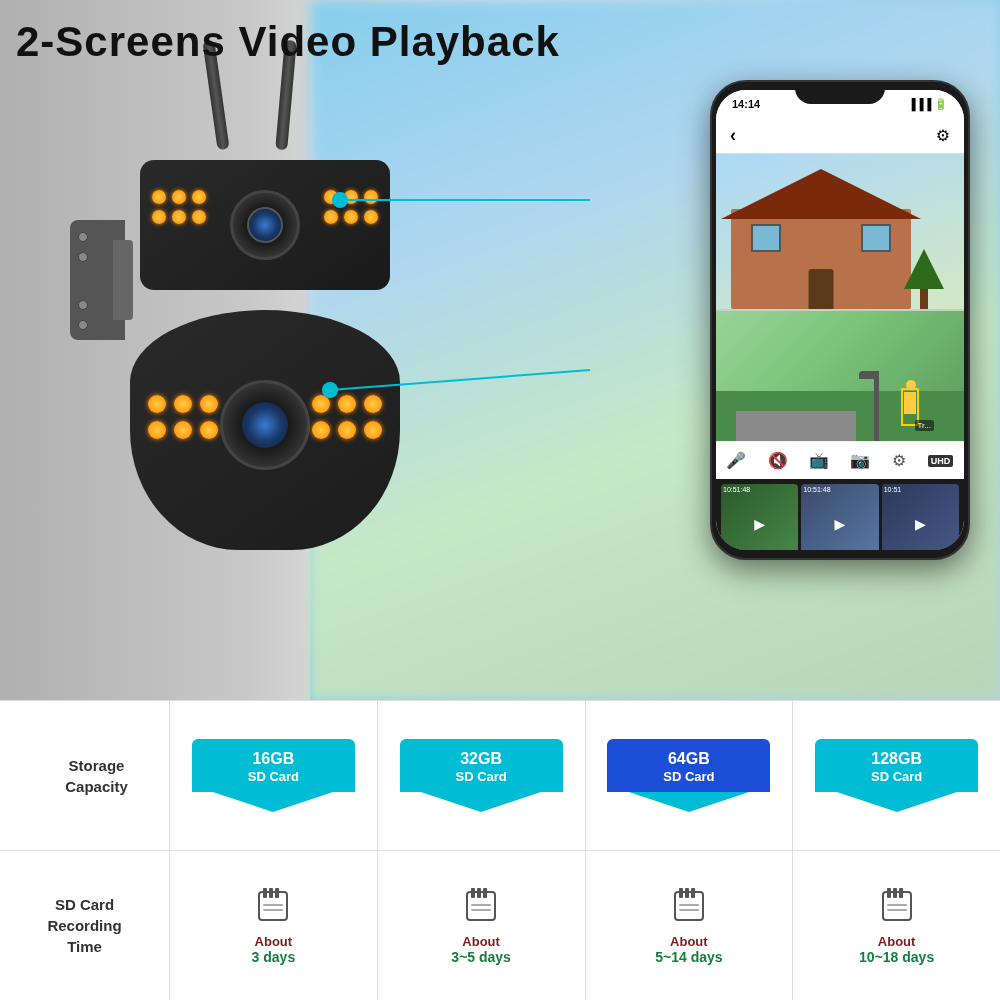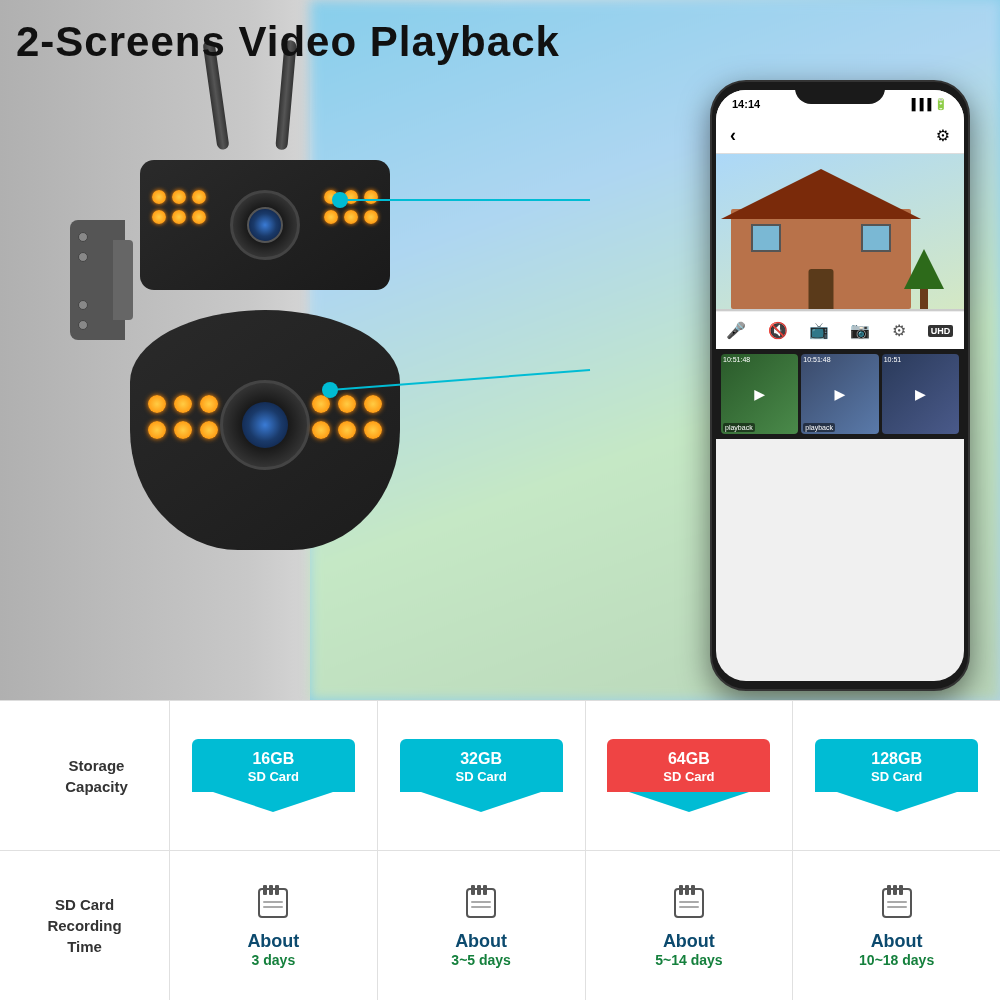--- a/index.html
+++ b/index.html
@@ -225,21 +225,21 @@
       z-index: 6;
       pointer-events: none;
     }
 
     
     .phone-container {
       position: absolute;
       right: 30px;
       top: 80px;
       width: 260px;
-      height: 611px;
+      height: 480px;
       z-index: 7;
     }
 
     .phone-body {
       width: 100%;
       height: 100%;
       background: #1a1a1a;
       border-radius: 36px;
       border: 2px solid #333;
       overflow: hidden;
@@ -452,22 +452,22 @@
     }
 
     
     .sd-icon {
       font-size: 32px;
       color: #555;
       margin-bottom: 4px;
     }
 
     .recording-text {
-      font-size: 18px;
-      color: #0c4a6e;
+      font-size: 13px;
+      color: #7f1d1d;
       text-align: center;
       font-weight: 600;
     }
     .recording-days {
       font-size: 14px;
       color: #15803d;
       font-weight: 600;
     }
 
     
@@ -597,20 +597,36 @@
           </div>
 
           <div style="position:absolute;bottom:0;right:20px;">
             <div style="width:0;height:0;border-left:20px solid transparent;border-right:20px solid transparent;border-bottom:40px solid #2d6a1a;margin:0 auto;"></div>
             <div style="width:8px;height:20px;background:#6a3a1a;margin:0 auto;"></div>
           </div>
         </div>
 
         <div class="feed-divider"></div>
 
+        <div class="feed-bottom">
+          <div style="position:absolute;bottom:0;left:0;right:0;height:50px;background:#4a8a4a;"></div>
+
+          <div style="position:absolute;bottom:0;left:20px;width:120px;height:30px;background:#8a8a8a;"></div>
+
+          <div style="position:absolute;bottom:15px;right:45px;width:18px;height:38px;border:2px solid #ffcc00;">
+            <div style="position:absolute;top:-10px;left:3px;width:10px;height:10px;background:#ffcc44;border-radius:50%;"></div>
+            <div style="width:12px;height:22px;background:#ffcc44;margin:2px auto;"></div>
+          </div>
+
+          <div style="position:absolute;bottom:0;right:85px;width:5px;height:70px;background:#555;">
+            <div style="position:absolute;top:0;left:-15px;width:20px;height:8px;background:#555;border-radius:4px 4px 0 0;"></div>
+          </div>
+
+          <div style="position:absolute;bottom:10px;right:30px;font-size:8px;background:rgba(0,0,0,0.5);color:#fff;padding:1px 3px;border-radius:2px;">Tr...</div>
+        </div>
 
         <div class="phone-controls">
           <span style="cursor:pointer;">🎤</span>
           <span style="cursor:pointer;">🔇</span>
           <span style="cursor:pointer;">📺</span>
           <span style="cursor:pointer;">📷</span>
           <span style="cursor:pointer;">⚙</span>
           <span class="uhd-badge">UHD</span>
         </div>
 
@@ -659,21 +675,21 @@
             <div class="badge-body" style="background:#00bcd4;border-radius:6px 6px 0 0;">
               <div class="badge-size">32GB</div>
               <div class="badge-label">SD Card</div>
             </div>
             <div style="width:0;height:0;border-left:60px solid transparent;border-right:60px solid transparent;border-top:20px solid #00bcd4;"></div>
           </div>
         </div>
 
         <div class="cell">
           <div class="storage-badge">
-            <div class="badge-body" style="background:#ef4444;border-radius:6px 6px 0 0;">
+            <div class="badge-body" style="background:#1d4ed8;border-radius:6px 6px 0 0;">
               <div class="badge-size">64GB</div>
               <div class="badge-label">SD Card</div>
             </div>
             <div style="width:0;height:0;border-left:60px solid transparent;border-right:60px solid transparent;border-top:20px solid #00bcd4;"></div>
           </div>
         </div>
 
         <div class="cell">
           <div class="storage-badge">
             <div class="badge-body" style="background:#00bcd4;border-radius:6px 6px 0 0;">

